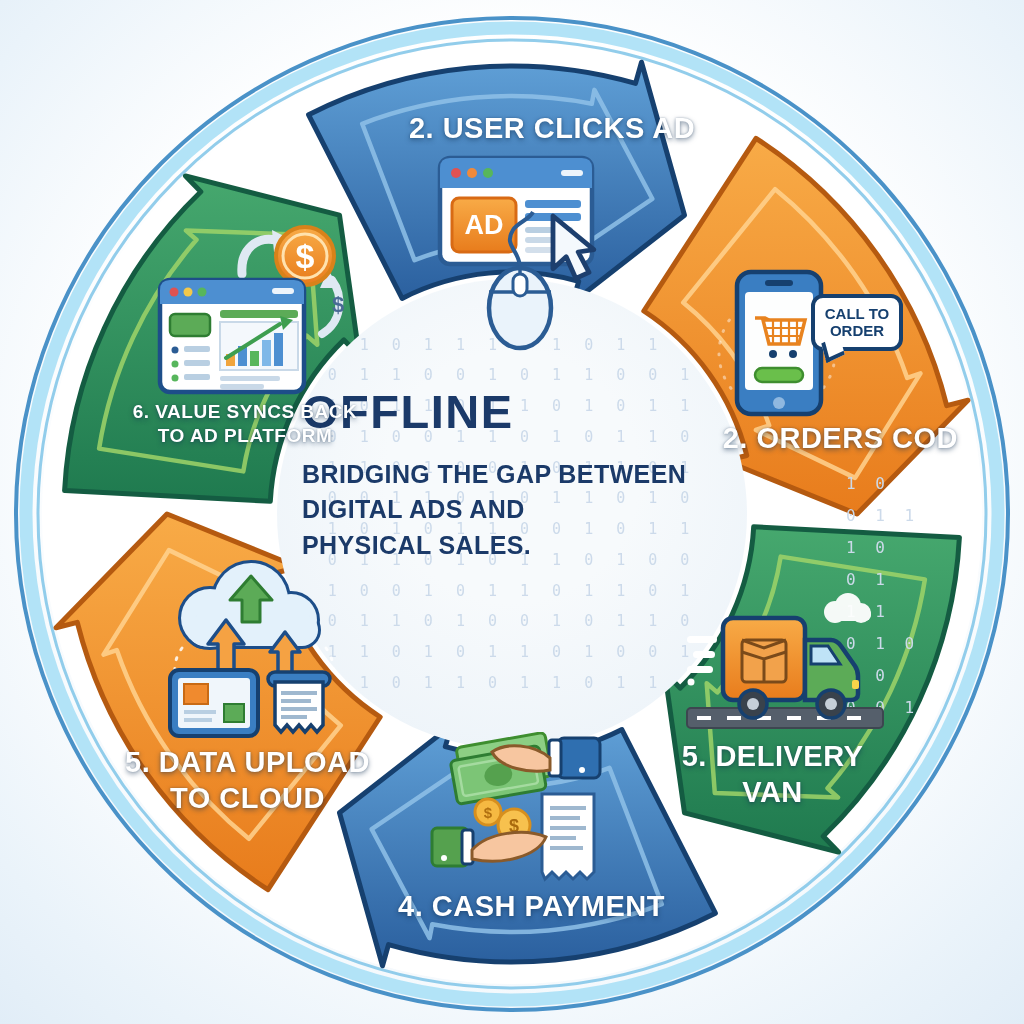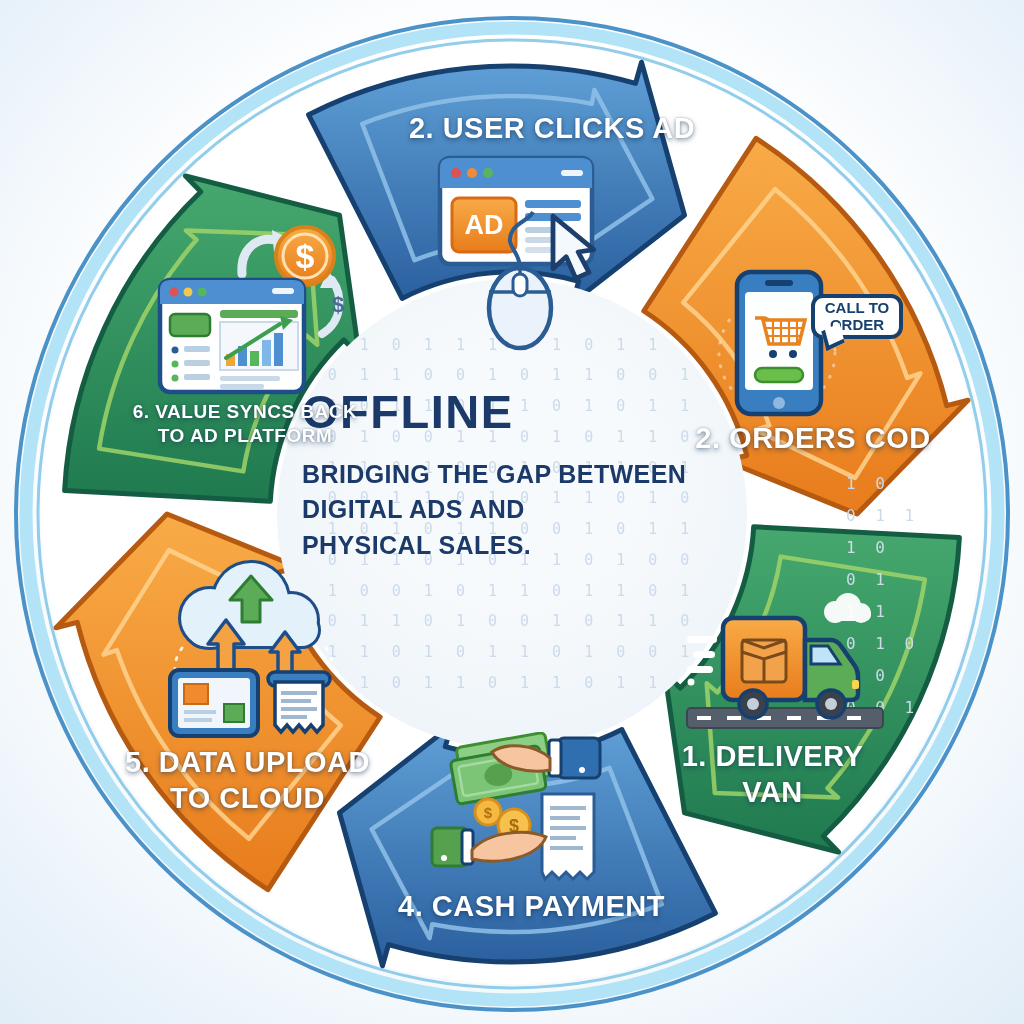--- a/index.html
+++ b/index.html
@@ -15,33 +15,33 @@
   .binary-right{position:absolute;left:846px;top:452px;z-index:2;font-family:"DejaVu Sans Mono", monospace;
           font-size:16px;line-height:2.0;letter-spacing:5px;color:#ccdaea;white-space:pre;}
   .center-text{position:absolute;left:302px;top:386px;width:420px;z-index:4;text-align:left;color:#1b3a69;}
   .center-text .title span{display:block;font-size:47px;font-weight:bold;letter-spacing:1.5px;line-height:1.12;}
   .center-text .subtitle{margin-top:18px;font-size:25px;font-weight:bold;line-height:1.42;
                          letter-spacing:.4px;white-space:pre-line;}
   .step-label{position:absolute;z-index:6;color:#ffffff;font-weight:bold;font-size:29px;line-height:1.25;
               text-align:center;letter-spacing:.5px;white-space:pre-line;
               text-shadow:0 2px 5px rgba(15,45,80,.5), 0 0 2px rgba(15,45,80,.35);}
   .sl1{left:352px;top:110px;width:400px;}
-  .sl2{left:668px;top:420px;width:290px;}
+  .sl2{left:668px;top:420px;width:290px;text-align:right;}
   .sl3{left:650px;top:738px;width:245px;}
   .sl4{left:360px;top:888px;width:305px;text-align:right;}
   .sl5{left:115px;top:744px;width:265px;}
   .sl6{left:40px;top:400px;width:330px;font-size:19px;margin-left:40px;}
   .icon{position:absolute;z-index:5;}
   .ic1{left:425px;top:150px;width:225px;height:205px;}
   .ic2{left:715px;top:268px;width:185px;height:165px;}
   .ic3{left:685px;top:588px;width:200px;height:155px;}
   .ic4{left:430px;top:732px;width:175px;height:155px;}
   .ic5{left:148px;top:552px;width:195px;height:190px;}
   .ic6{left:142px;top:222px;width:215px;height:195px;}
-  .bubble{position:absolute;left:96px;top:26px;width:76px;padding:1px 4px;background:#ffffff;
+  .bubble{position:absolute;left:96px;top:26px;width:76px;padding:7px 4px;background:#ffffff;
           border:4px solid #16406f;border-radius:12px;color:#16406f;font-weight:bold;font-size:15px;
           line-height:1.15;text-align:center;white-space:pre-line;}
   .bubble:after{content:"";position:absolute;left:8px;bottom:-12px;width:16px;height:16px;background:#ffffff;
           border-left:4px solid #16406f;border-bottom:4px solid #16406f;transform:rotate(-25deg) skew(-10deg);}
 </style>
 </head>
 <body>
 
 <div class="stage">
 
@@ -323,20 +323,20 @@
           <polygon points="138,94 151,98 141,108" fill="#3e9e4f"></polygon>
         </g>
         <rect x="78" y="154" width="60" height="5" rx="2" fill="#c9d9e8"></rect>
         <rect x="78" y="162" width="44" height="5" rx="2" fill="#c9d9e8"></rect>
       </g>
     </svg>
   </div>
 
   <div class="step-label sl1">2. USER CLICKS AD</div>
   <div class="step-label sl2">2. ORDERS COD</div>
-  <div class="step-label sl3">1. DELIVERY
+  <div class="step-label sl3">5. DELIVERY
 VAN</div>
   <div class="step-label sl4">4. CASH PAYMENT</div>
   <div class="step-label sl5">5. DATA UPLOAD
 TO CLOUD</div>
   <div class="step-label sl6">6. VALUE SYNCS BACK
 TO AD PLATFORM</div>
 </div>
 
 </body></html>

